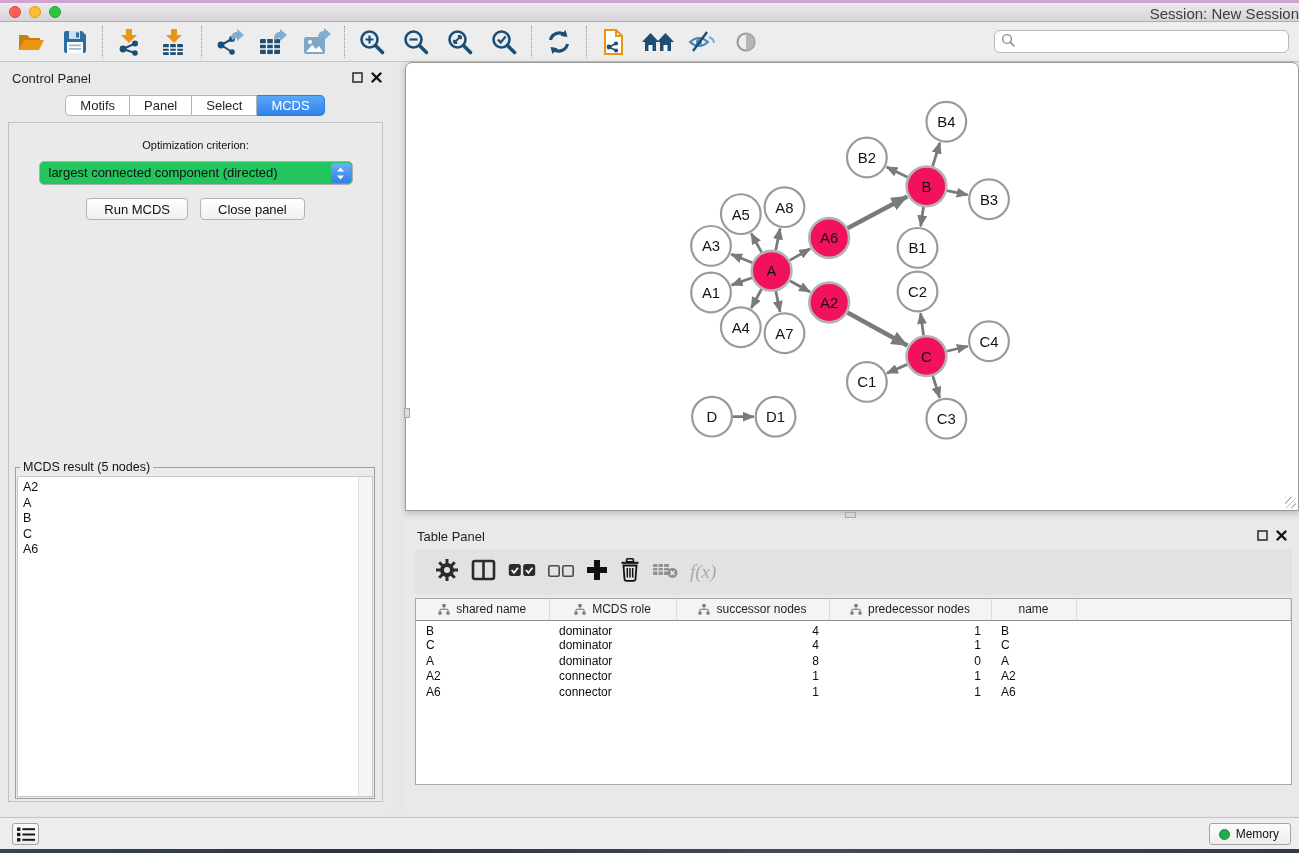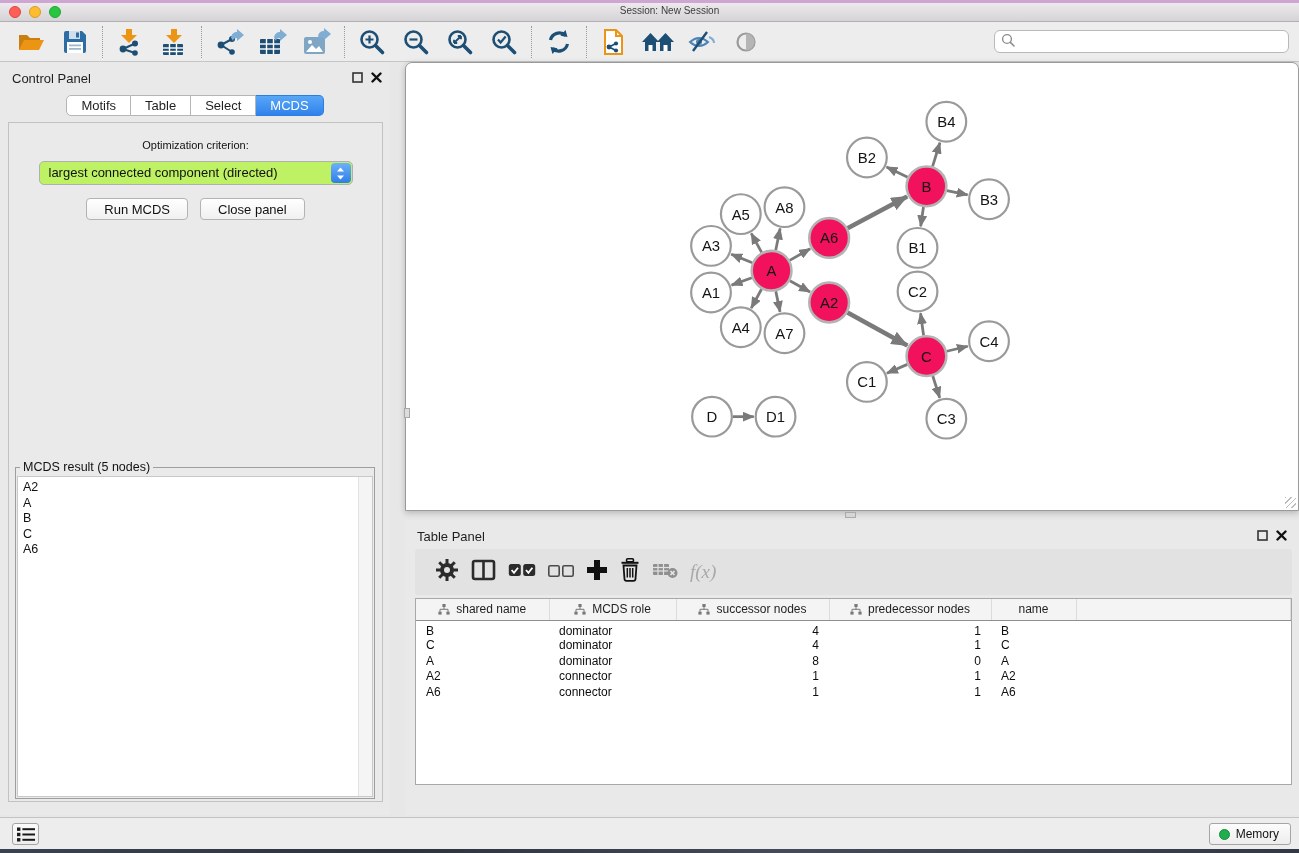--- a/index.html
+++ b/index.html
@@ -8,21 +8,21 @@
 
   
   .titlebar { position:absolute; top:0; left:0; width:100%; height:22px;
     background:linear-gradient(#f0eef0,#d6d3d6); border-bottom:1px solid #b2afb2; }
   .titlebar::before { content:""; position:absolute; top:0; left:0; right:0; height:3px; background:#cfa6d1; }
   .lights { position:absolute; left:9px; top:6px; display:flex; gap:8px; }
   .light { width:12px; height:12px; border-radius:50%; }
   .light.red { background:#ff5f57; border:1px solid #e0443e; }
   .light.yellow { background:#febc2e; border:1px solid #d89c22; }
   .light.green { background:#29c73f; border:1px solid #1ea733; }
-  .title-text { position:absolute; left:0; right:0; top:5px; text-align:center; font-size:10px; color:#3d3d3d;padding-left:40px; }
+  .title-text { position:absolute; left:0; right:0; top:5px; text-align:right; font-size:15px; color:#3d3d3d;padding-left:40px; }
 
   
   .toolbar { position:absolute; top:22px; left:0; width:100%; height:40px; background:#ededed;
     border-bottom:1px solid #c6c6c6; display:flex; align-items:center; padding-left:4px; }
   .tgroup { display:flex; align-items:center; gap:10px; padding:0 10px; }
   .tsep { width:0; height:32px; border-left:1px dotted #9a9a9a; }
   .tbtn { width:34px; height:34px; display:flex; align-items:center; justify-content:center; cursor:default; }
   .searchbox { margin-left:auto; margin-right:10px; width:295px; height:23px; background:#fff;
     border:1px solid #b9b9b9; border-radius:6px; display:flex; align-items:center; padding-left:6px; gap:4px; }
   .searchbox input { border:none; outline:none; flex:1; height:18px; font-size:12px; background:transparent; }
@@ -33,21 +33,21 @@
   .panel-title { position:absolute; left:12px; top:9px; font-size:13px; color:#1f1f1f; }
   .mini-btn { position:absolute; top:9px; width:13px; height:13px; display:flex; align-items:center; justify-content:center; }
   .cp-tabs { position:absolute; top:33px; left:0; width:100%; display:flex; justify-content:center; z-index:2; }
   .seg-tab { height:21px; padding:0 14px; font-size:13px; color:#1f1f1f; background:#fff;
     border:1px solid #b5b5b5; border-left:none; display:flex; align-items:center; cursor:default; }
   .seg-tab:first-child { border-left:1px solid #b5b5b5; border-radius:5px 0 0 5px; }
   .seg-tab:last-child { border-radius:0 5px 5px 0; }
   .seg-tab.active { background:linear-gradient(#59a7f7,#2f82ec); border-color:#2f7ce2; color:#fff; }
   .cp-body { position:absolute; top:60px; left:8px; right:7px; bottom:13px; border:1px solid #c2c2c2; background:#eaeaea; }
   .opt-label { text-align:center; margin-top:16px; font-size:11px; color:#111; }
-  .select { position:relative; margin:10px auto 0; width:314px; height:24px; background:#bef264;
+  .select { position:relative; margin:10px auto 0; width:314px; height:24px; background:#22c55e;
     border:1px solid #b0b0b0; border-radius:5px; font-size:13px; color:#111; line-height:22px; padding-left:9px; cursor:default; }
   .select .stepper { position:absolute; right:1px; top:1px; width:20px; height:20px; border-radius:4px;
     background:linear-gradient(#6db1f9,#2f7de8); display:flex; align-items:center; justify-content:center; }
   .btn-row { display:flex; justify-content:center; gap:12px; margin-top:13px; }
   .push-btn { height:22px; padding:0 17px; font-size:13px; color:#111; background:linear-gradient(#ffffff,#f0f0f0);
     border:1px solid #b3b3b3; border-radius:4px; cursor:default; }
   .mcds-fieldset { position:absolute; left:6px; right:7px; top:337px; bottom:2px;
     border:1px solid #9e9e9e; background:#eaeaea; }
   .mcds-fieldset legend { font-size:12.5px; color:#111; margin-left:4px; padding:0 3px; }
   .listbox { position:absolute; left:1px; right:1px; top:2px; bottom:1px; background:#fff; border:1px solid #c9c9c9; overflow:hidden; }
@@ -302,21 +302,21 @@
           </svg>
       </span>
       <span class="mini-btn" style="right:7px;">
         <svg width="11" height="11">
             <path d="M1.5 1.5 L9.5 9.5 M9.5 1.5 L1.5 9.5" stroke="#111" stroke-width="2.4" stroke-linecap="round"></path>
           </svg>
       </span>
     </div>
     <div class="cp-tabs" id="cp-tabs">
         <div class="seg-tab">Motifs</div>
-        <div class="seg-tab">Table</div>
+        <div class="seg-tab">Panel</div>
         <div class="seg-tab">Select</div>
         <div class="seg-tab active">MCDS</div>
       </div>
     <div class="cp-body">
       <div class="opt-label">Optimization criterion:</div>
       <div class="select">
         <span>largest connected component (directed)</span>
         <span class="stepper">
           <svg width="9" height="13" viewBox="0 0 9 13">
               <path d="M4.5 0.5 L8 4.6 H1 Z" fill="#fff"></path>

